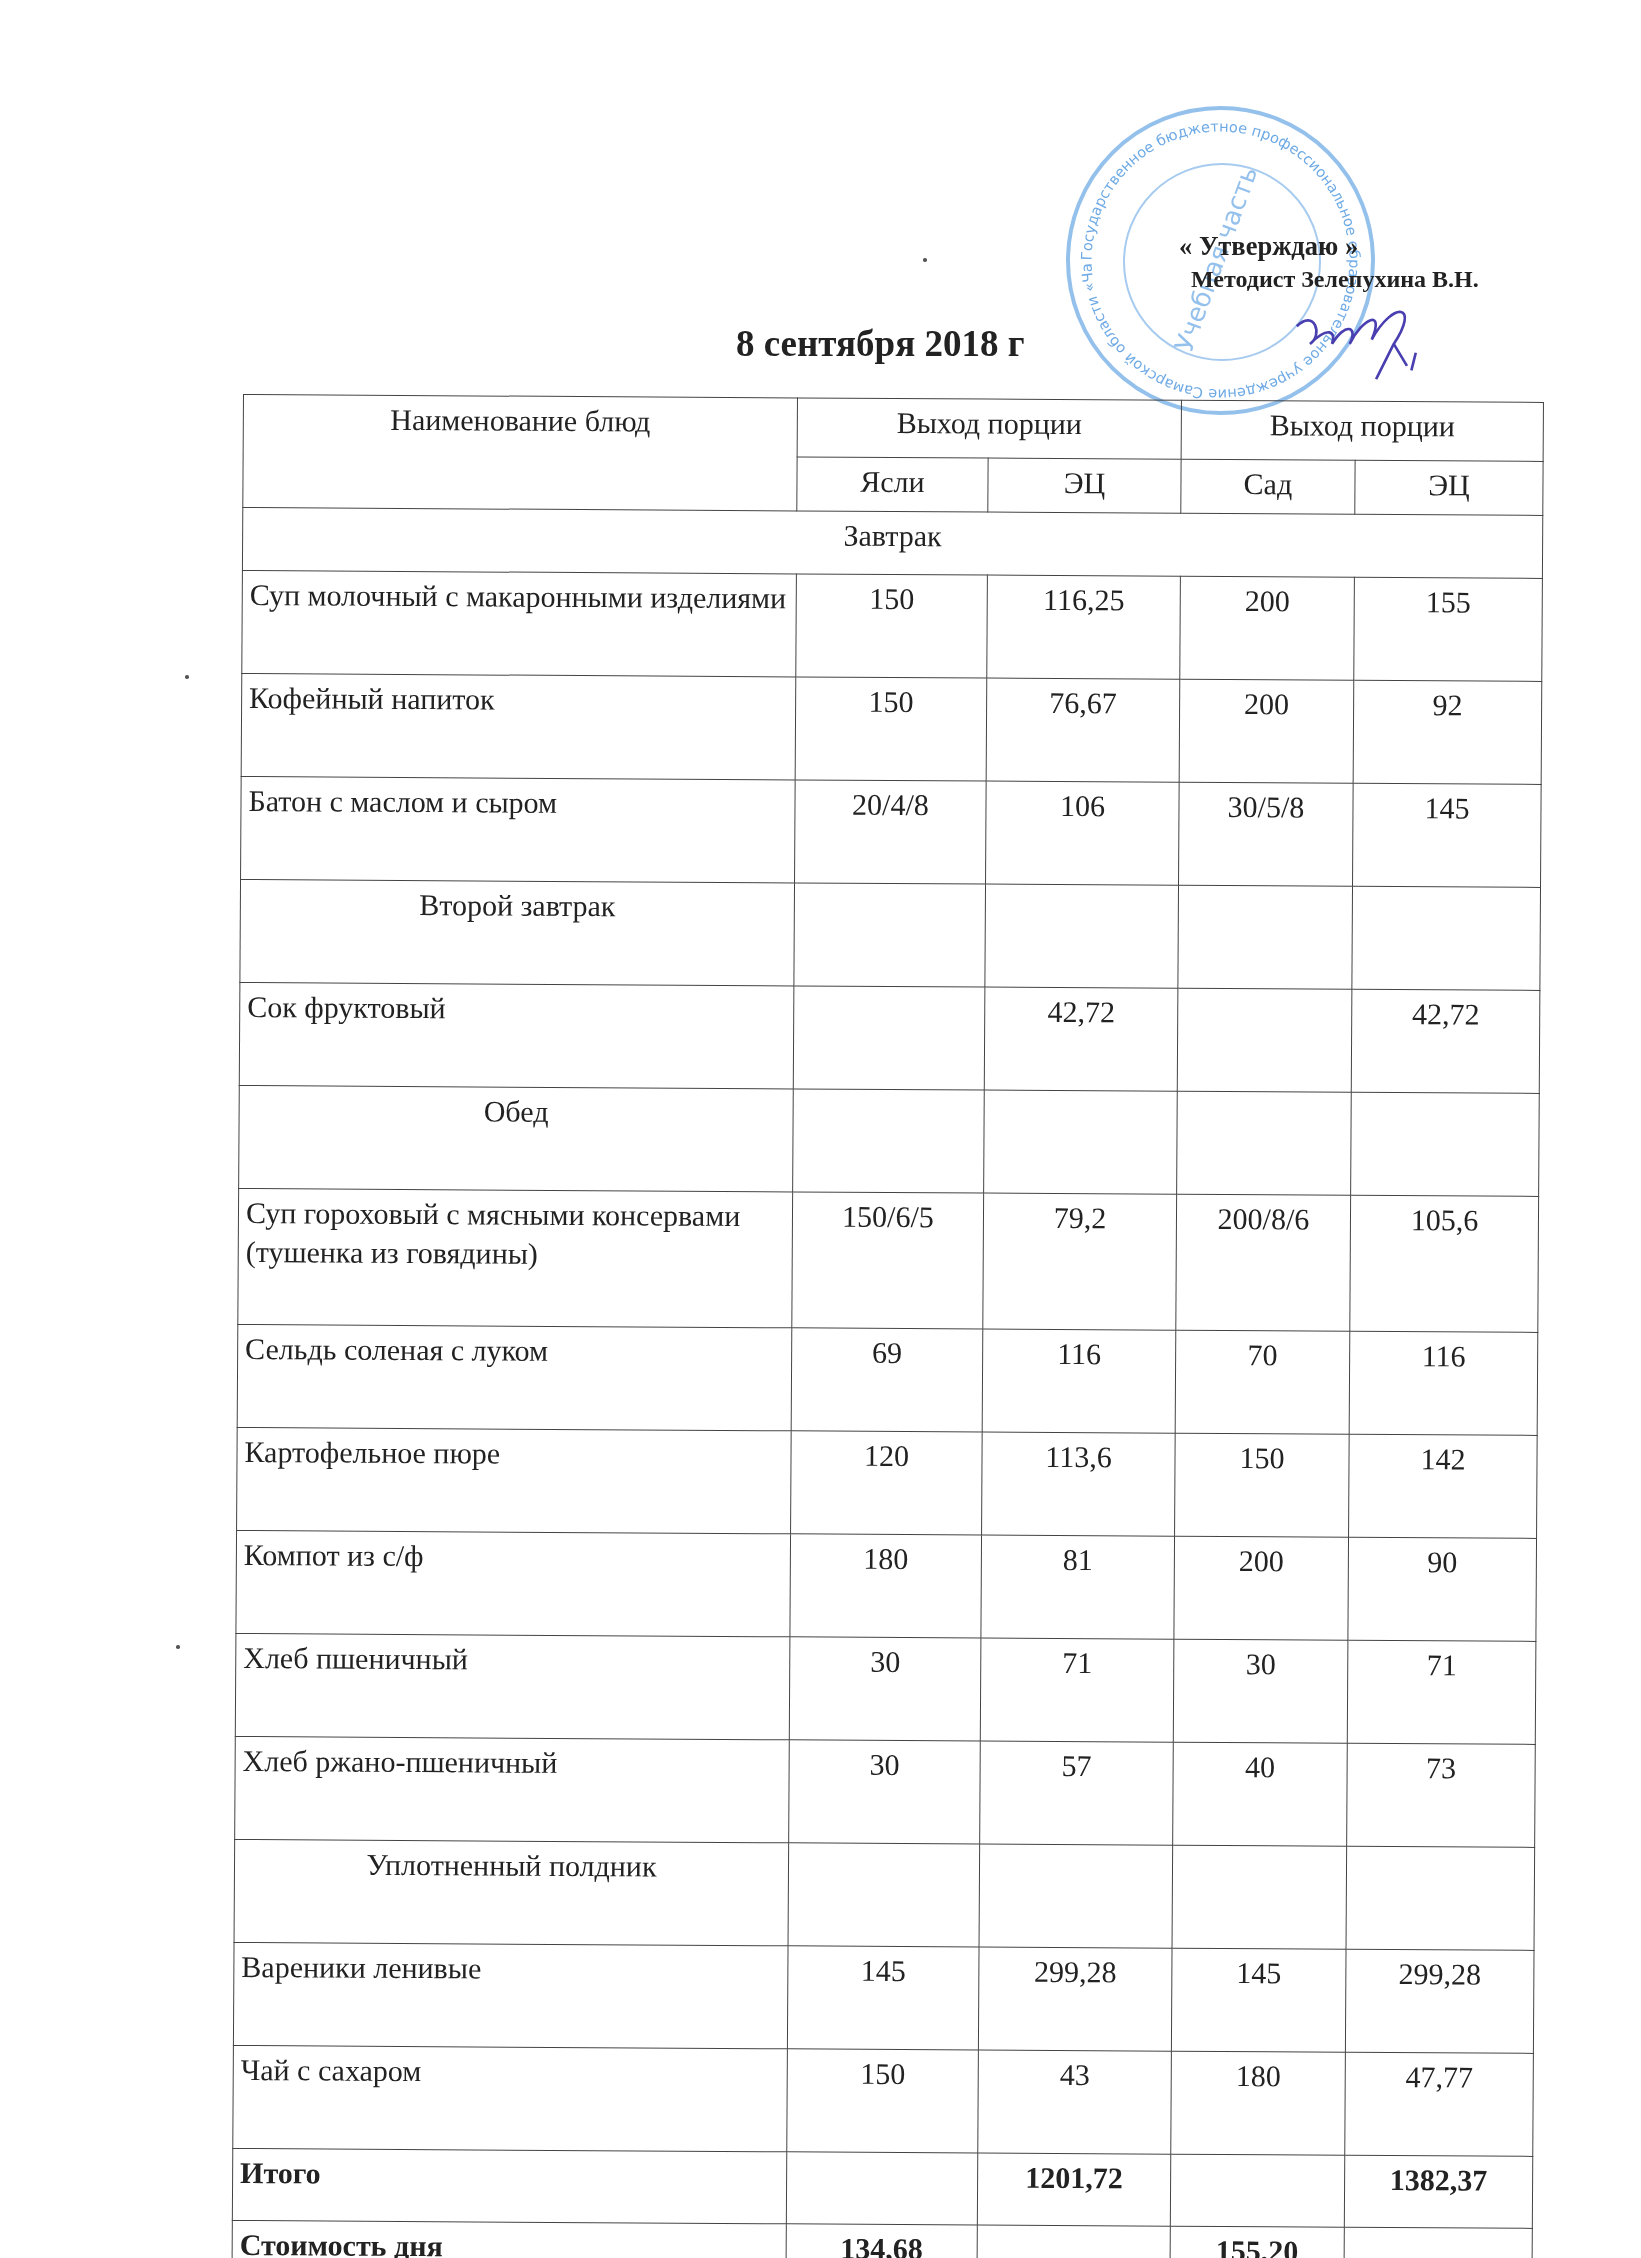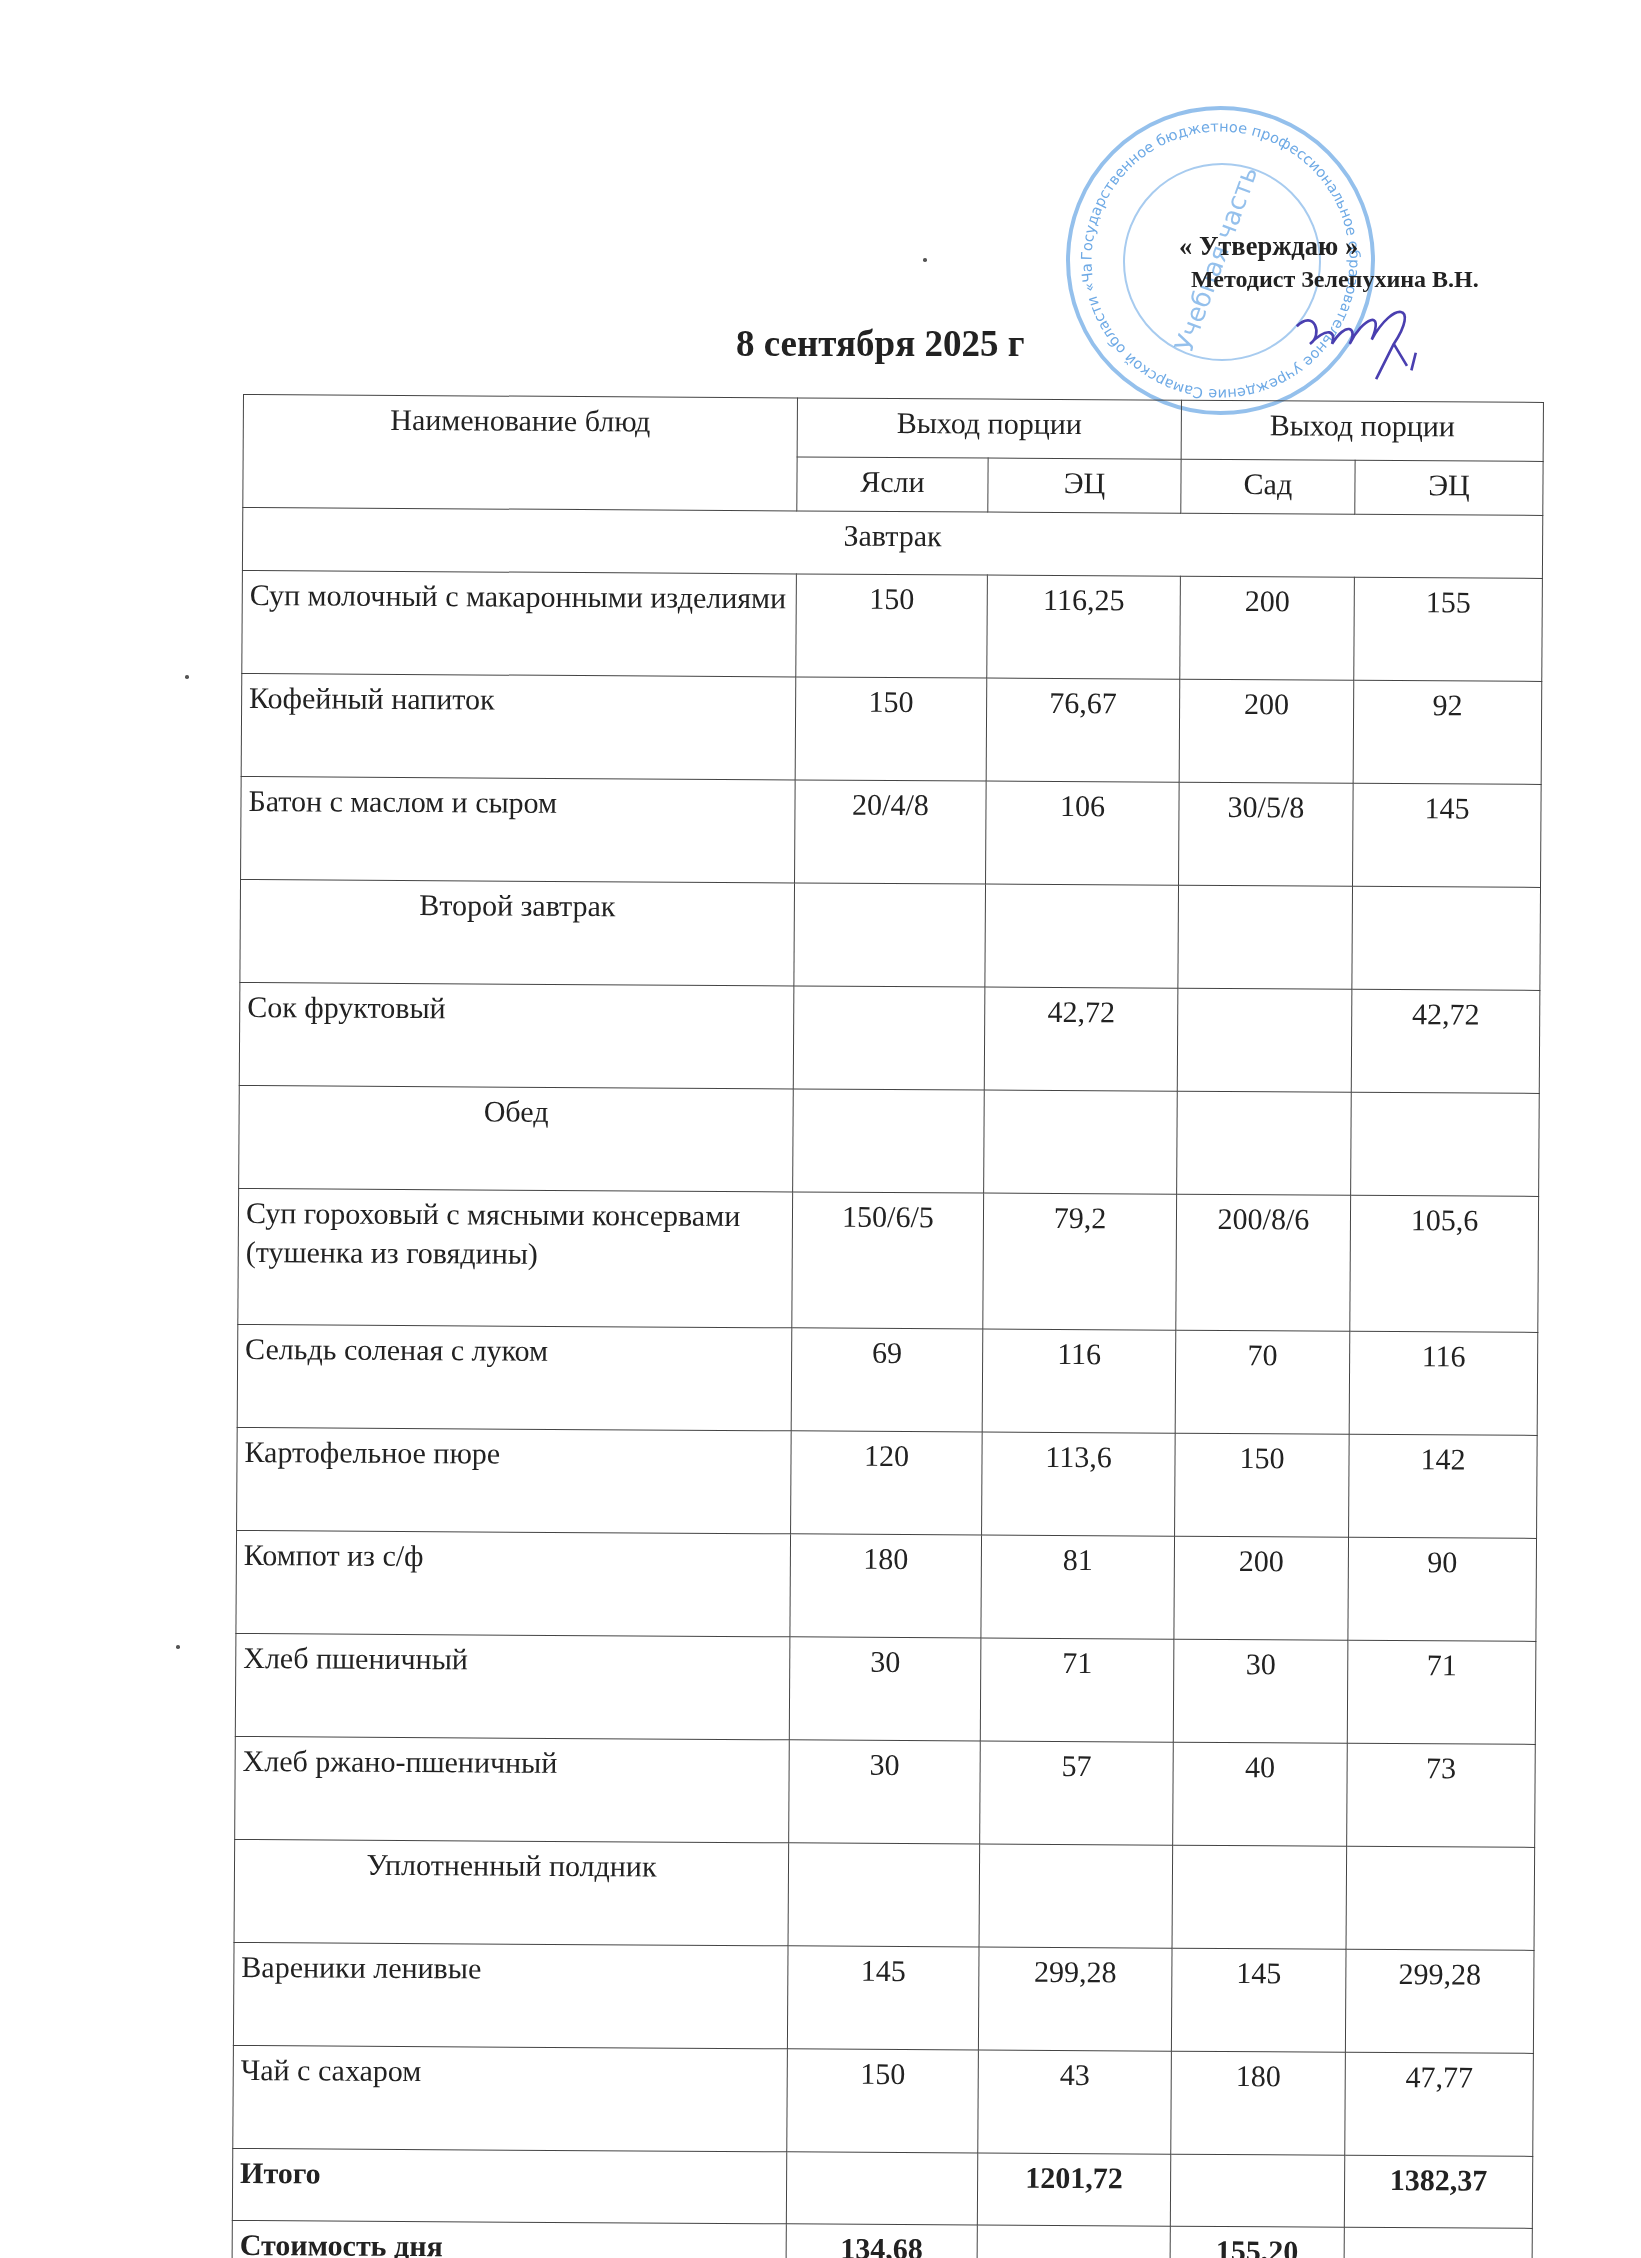--- a/index.html
+++ b/index.html
@@ -77,21 +77,21 @@
   </div>
 </div>
 
 <div class="approve">« Утверждаю »</div>
 <div class="methodist">Методист Зелепухина В.Н.</div>
 
 <svg class="signature" viewBox="0 0 160 110">
   <path d="M10,40 C30,20 40,50 25,60 C45,40 55,45 50,60 C65,35 80,40 70,60 C85,30 110,20 95,55 C120,10 150,15 120,60 L100,100 M120,60 L135,85 M145,70 L140,90" fill="none" stroke="#4a3fb0" stroke-width="3"></path>
 </svg>
 
-<div class="date-title">8 сентября  2025 г</div>
+<div class="date-title">8 сентября  2018 г</div>
 
 <div class="dot" style="left:923px;top:258px;"></div>
 <div class="dot" style="left:185px;top:675px;"></div>
 <div class="dot" style="left:176px;top:1645px;"></div>
 
 <table class="menu">
   <colgroup>
     <col class="c-name">
       <col class="c-n1">
       <col class="c-n2">

